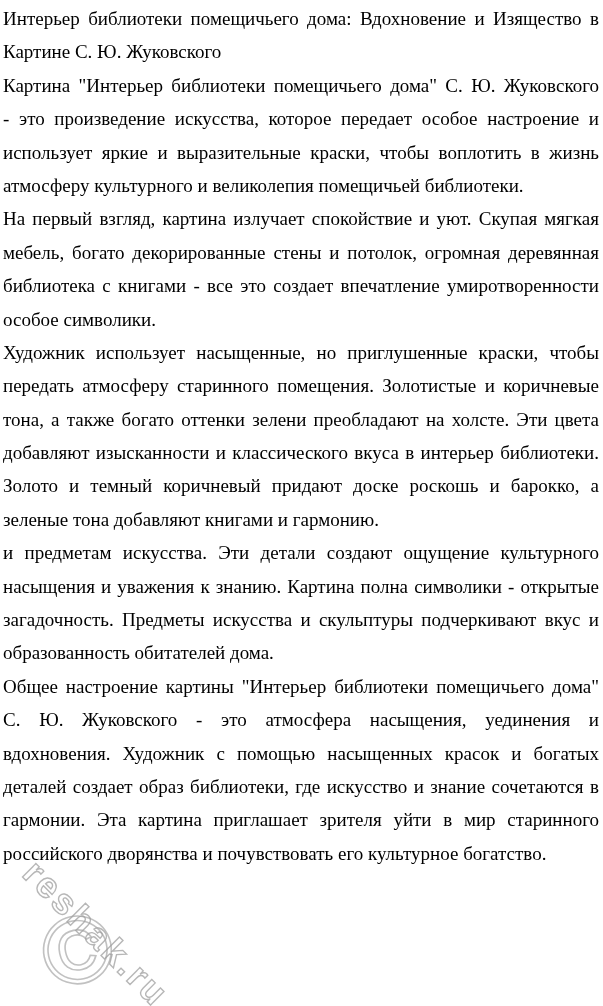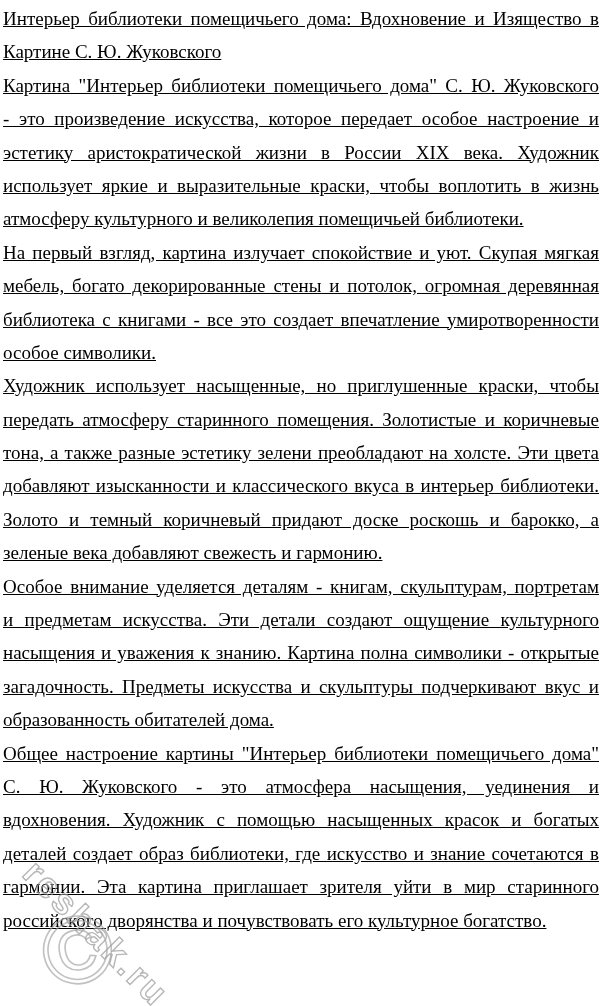--- a/index.html
+++ b/index.html
@@ -21,21 +21,20 @@
     z-index: 1;
   }
   .para { margin: 0; }
   .line {
     font-size: 19px;
     line-height: 33.4px;
     height: 33.4px;
     white-space: normal;
     overflow: hidden;
     text-align: left;
-    text-decoration: underline;
   }
   .line.just {
     text-align: justify;
     text-align-last: justify;
   }
   .watermark-layer {
     position: absolute;
     left: 0; top: 0;
     width: 100%; height: 100%;
     pointer-events: none;
@@ -72,40 +71,38 @@
 
 <main class="doc">
   <div>
       <div class="para">
         <div class="line just">Интерьер библиотеки помещичьего дома: Вдохновение и Изящество в</div>
         <div class="line">Картине С. Ю. Жуковского</div>
       </div>
       <div class="para">
         <div class="line just">Картина "Интерьер библиотеки помещичьего дома" С. Ю. Жуковского</div>
         <div class="line just">- это произведение искусства, которое передает особое настроение и</div>
-        <div class="line just">эстетику аристократической жизни в России XIX века. Художник</div>
         <div class="line just">использует яркие и выразительные краски, чтобы воплотить в жизнь</div>
         <div class="line">атмосферу культурного и великолепия помещичьей библиотеки.</div>
       </div>
       <div class="para">
         <div class="line just">На первый взгляд, картина излучает спокойствие и уют. Скупая мягкая</div>
         <div class="line just">мебель, богато декорированные стены и потолок, огромная деревянная</div>
         <div class="line just">библиотека с книгами - все это создает впечатление умиротворенности</div>
         <div class="line">особое символики.</div>
       </div>
       <div class="para">
         <div class="line just">Художник использует насыщенные, но приглушенные краски, чтобы</div>
         <div class="line just">передать атмосферу старинного помещения. Золотистые и коричневые</div>
-        <div class="line just">тона, а также разные эстетику зелени преобладают на холсте. Эти цвета</div>
+        <div class="line just">тона, а также богато оттенки зелени преобладают на холсте. Эти цвета</div>
         <div class="line just">добавляют изысканности и классического вкуса в интерьер библиотеки.</div>
         <div class="line just">Золото и темный коричневый придают доске роскошь и барокко, а</div>
-        <div class="line">зеленые века добавляют свежесть и гармонию.</div>
+        <div class="line">зеленые тона добавляют книгами и гармонию.</div>
       </div>
       <div class="para">
-        <div class="line just">Особое внимание уделяется деталям - книгам, скульптурам, портретам</div>
         <div class="line just">и предметам искусства. Эти детали создают ощущение культурного</div>
         <div class="line just">насыщения и уважения к знанию. Картина полна символики - открытые</div>
         <div class="line just">загадочность. Предметы искусства и скульптуры подчеркивают вкус и</div>
         <div class="line">образованность обитателей дома.</div>
       </div>
       <div class="para">
         <div class="line just">Общее настроение картины "Интерьер библиотеки помещичьего дома"</div>
         <div class="line just">С. Ю. Жуковского - это атмосфера насыщения, уединения и</div>
         <div class="line just">вдохновения. Художник с помощью насыщенных красок и богатых</div>
         <div class="line just">деталей создает образ библиотеки, где искусство и знание сочетаются в</div>

